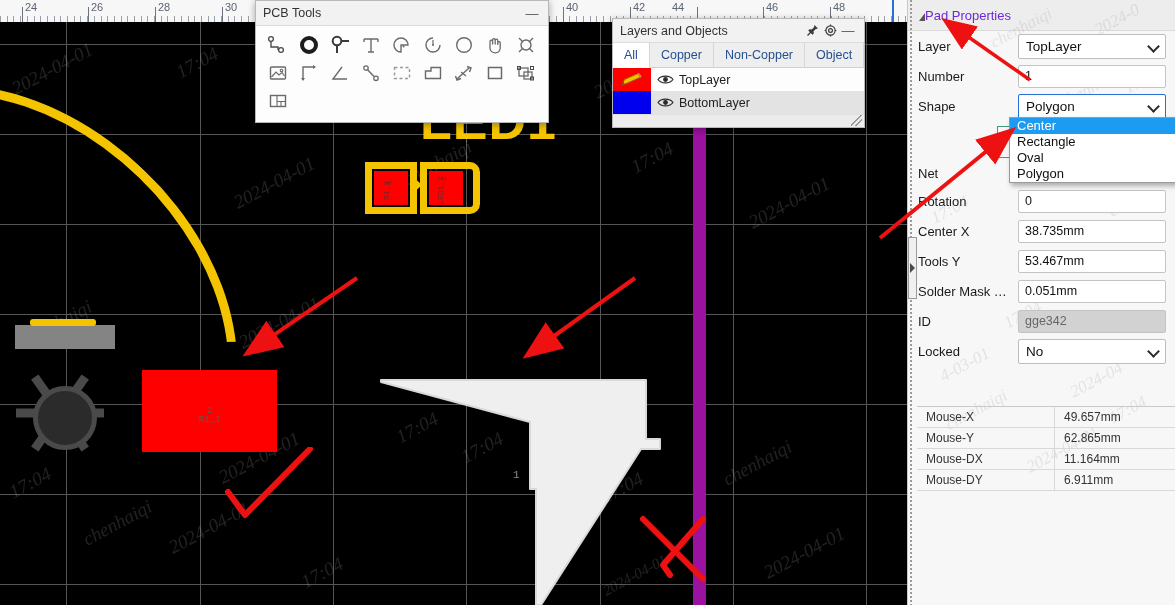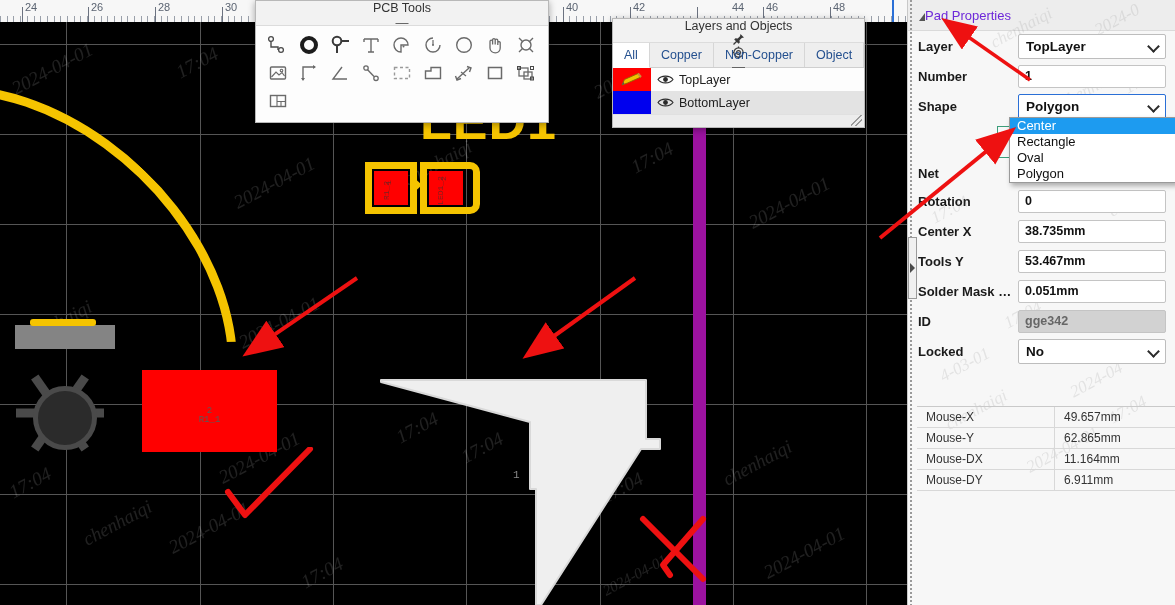--- a/index.html
+++ b/index.html
@@ -105,21 +105,21 @@
   .annot{position:absolute;pointer-events:none;}
 
   
   .panel{
     position:absolute;background:#fdfdfd;
     border:1px solid #b8b8b8;box-shadow:0 2px 7px rgba(0,0,0,.35);
   }
   .panel-title{
     height:23px;background:#f2f2f2;border-bottom:1px solid #dcdcdc;
     display:flex;align-items:center;padding:0 7px;
-    font-size:12.5px;color:#333;flex-direction:column;
+    font-size:12.5px;color:#333;
   }
   .panel-title .ttl{flex:1;}
   .panel-title .tbtn{
     width:18px;height:18px;display:flex;align-items:center;justify-content:center;
     color:#555;font-size:13px;cursor:default;
   }
 
   
   #pcb-tools{left:255px;top:0;width:292px;}
   #pcb-tools .panel-title{height:24px;}
@@ -183,21 +183,21 @@
     height:30px;display:flex;align-items:center;padding-left:11px;
     background:#ededed;border-bottom:1px solid #dadada;
     font-size:13px;color:#6d28d9;
   }
   .sec-caret{
     width:0;height:0;border-left:6px solid transparent;
     border-bottom:8px solid #555;margin-top:3px;
   }
   .prop-list{padding:0 10px;}
   .prop-row{
-    display:flex;align-items:center;height:30px;font-weight:bold;
+    display:flex;align-items:center;height:30px;
   }
   .prop-label{
     flex:0 0 100px;font-size:13px;color:#1a1a1a;
     white-space:nowrap;overflow:hidden;
   }
   .prop-ctrl{flex:1;position:relative;}
   .inp{
     width:100%;height:23px;box-sizing:border-box;
     border:1px solid #c4c4c4;background:#fff;border-radius:2px;
     font-size:12.5px;color:#111;padding:0 6px;line-height:21px;
@@ -402,21 +402,21 @@
         <div class="rlabel" style="left: 91px;">26</div>
         <div class="rtick major" style="left: 155px;"></div>
         <div class="rlabel" style="left: 158px;">28</div>
         <div class="rtick major" style="left: 222px;"></div>
         <div class="rlabel" style="left: 225px;">30</div>
         <div class="rtick major" style="left: 563px;"></div>
         <div class="rlabel" style="left: 566px;">40</div>
         <div class="rtick major" style="left: 630px;"></div>
         <div class="rlabel" style="left: 633px;">42</div>
         <div class="rtick major" style="left: 697px;"></div>
-        <div class="rlabel" style="left: 732px;">44</div>
+        <div class="rlabel" style="left: 672px;">44</div>
         <div class="rtick major" style="left: 763px;"></div>
         <div class="rlabel" style="left: 766px;">46</div>
         <div class="rtick major" style="left: 830px;"></div>
         <div class="rlabel" style="left: 833px;">48</div>
         <div id="ruler-cursor" style="left: 892px;"></div>
       </div>
 
     <div id="board">
 
       <div class="gridline-v" style="left:66px"></div>

